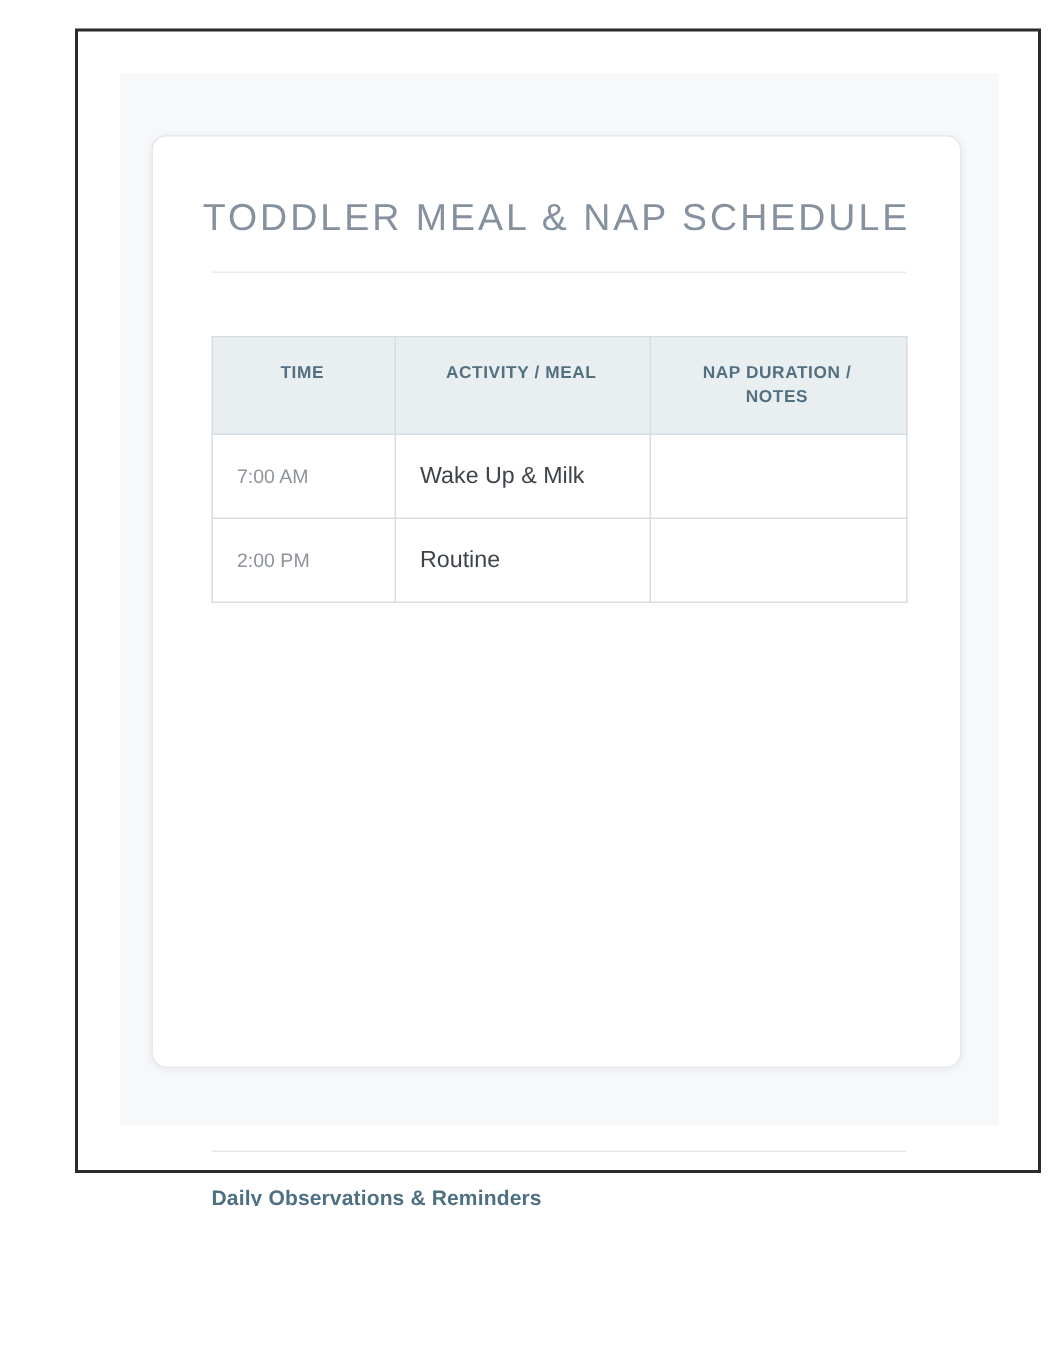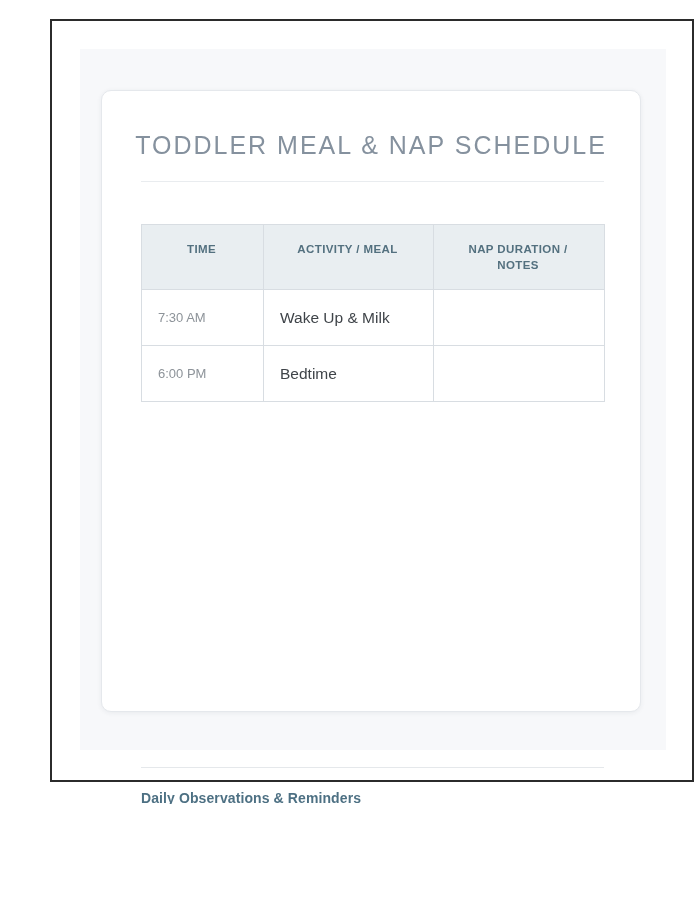--- a/index.html
+++ b/index.html
@@ -112,33 +112,33 @@
     </colgroup>
     <thead>
       <tr>
         <th>TIME</th>
         <th>ACTIVITY / MEAL</th>
         <th>NAP DURATION / NOTES</th>
       </tr>
     </thead>
     <tbody>
   <tr>
-    <td class="cell-time">7:30 AM</td>
+    <td class="cell-time">7:00 AM</td>
     <td class="cell-activity">Wake Up &amp; Milk</td>
     <td class="cell-notes"></td>
   </tr>
 
 
 
 
 
 
   <tr>
-    <td class="cell-time">6:00 PM</td>
-    <td class="cell-activity">Bedtime</td>
+    <td class="cell-time">2:00 PM</td>
+    <td class="cell-activity">Routine</td>
     <td class="cell-notes"></td>
   </tr>
 
 </tbody>
   </table>
 
   <div class="section-divider"></div>
 
   <div class="notes-heading-clip">
     <h2 class="notes-heading">Daily Observations &amp; Reminders</h2>

